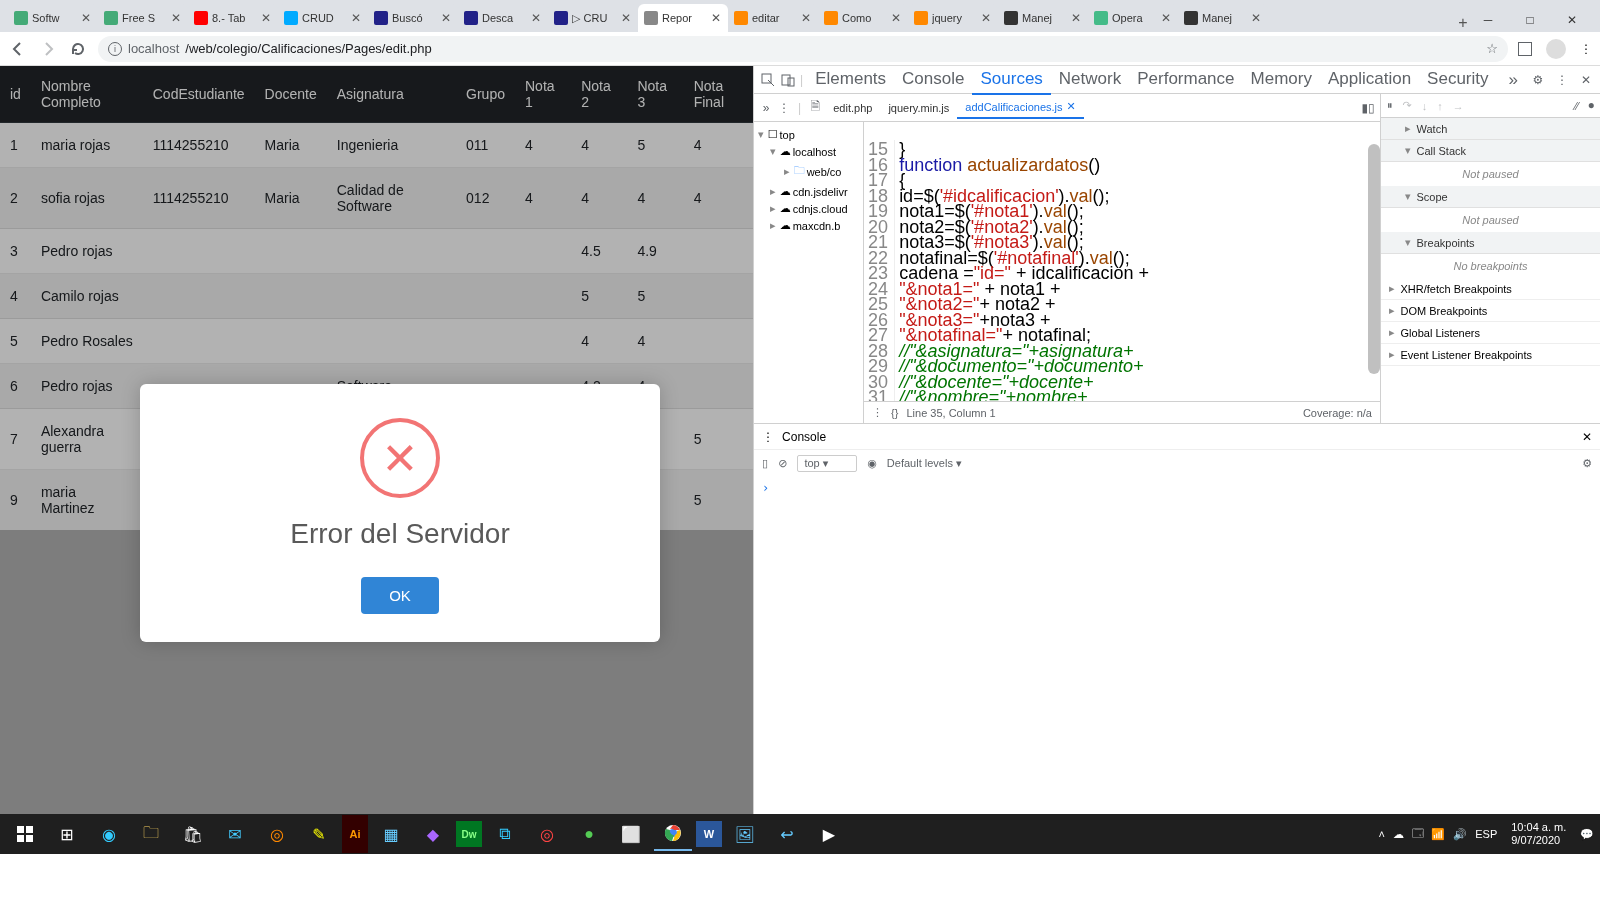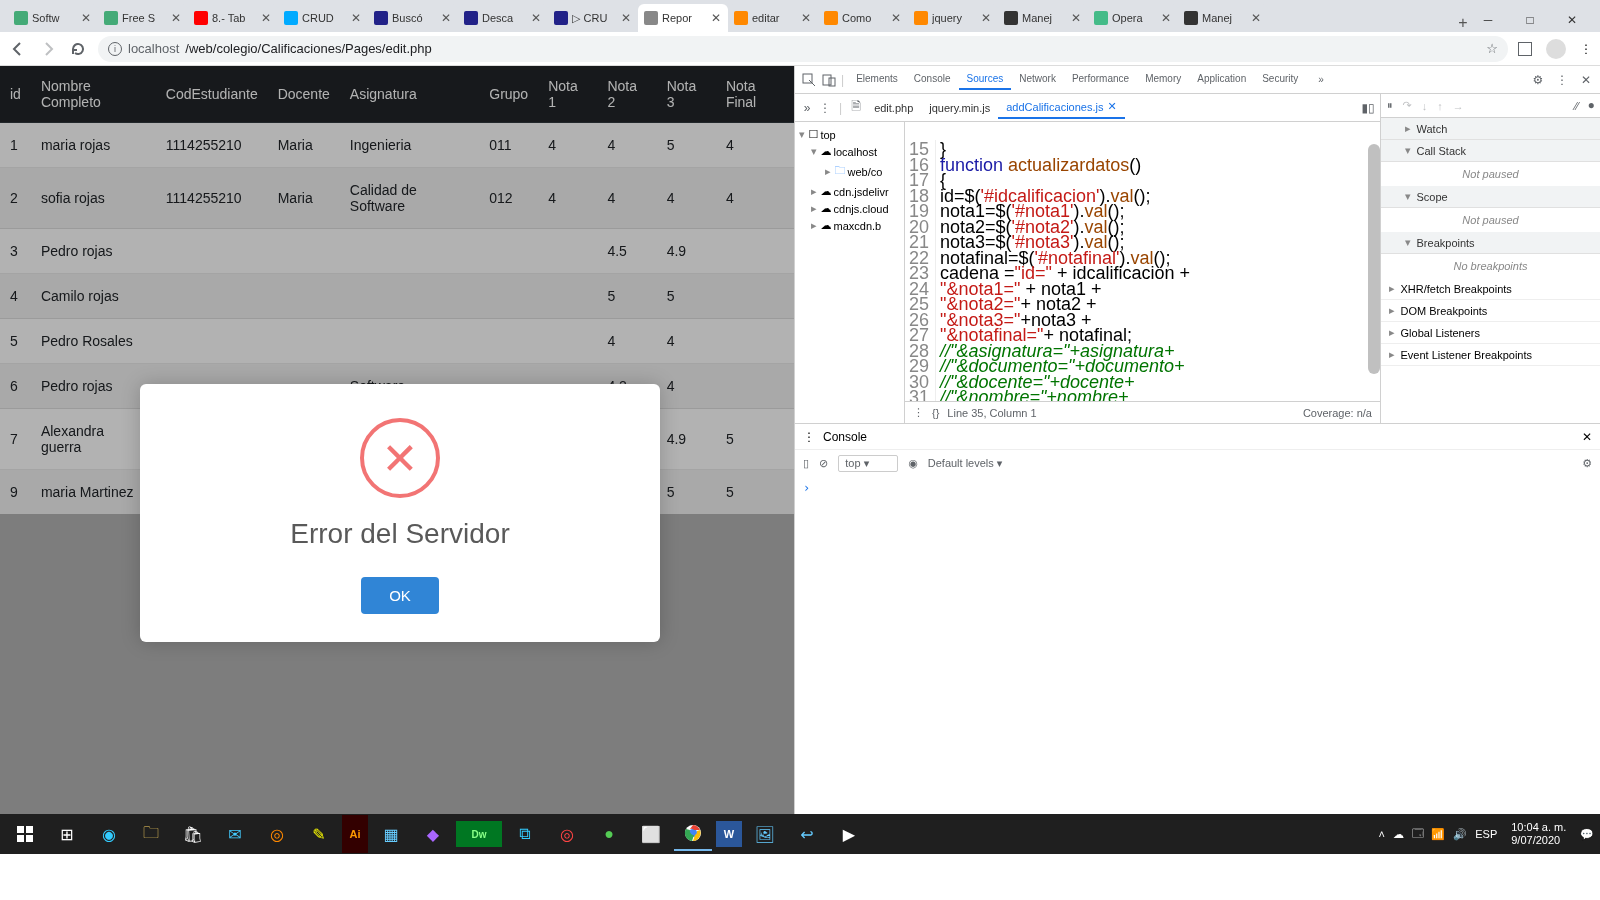--- a/index.html
+++ b/index.html
@@ -37,21 +37,21 @@
 
 .swal { position:absolute; left: 140px; top: 318px; width: 520px; background:#fff; border-radius:6px; z-index:10; padding: 34px 20px 28px; text-align:center; box-shadow:0 0 20px rgba(0,0,0,0.2); }
 .swal-icon { width: 80px; height:80px; border:4px solid #f27474; border-radius:50%; margin:0 auto 20px; display:flex; align-items:center; justify-content:center; }
 .swal-x { color:#f27474; font-size:44px; font-weight:300; }
 .swal-title { font-size: 28px; color:#595959; font-weight:500; margin-bottom: 27px; }
 .swal-ok { background:#3085d6; color:#fff; border:none; padding:10px 28px; border-radius:4px; font-size:15px; cursor:pointer; }
 
 
 .devtools { flex:1; display:flex; flex-direction:column; border-left:1px solid #d0d0d0; background:#fff; font-size:12px; }
 .dt-top { height: 28px; border-bottom:1px solid #d0d0d0; display:flex; align-items:center; padding:0 6px; gap:4px; }
-.dt-tab { padding: 4px 8px; color:#5f6368; cursor:pointer; font-size:10px; }
+.dt-tab { padding: 4px 8px; color:#5f6368; cursor:pointer; font-size:17px; }
 .dt-tab.active { color:#1a73e8; border-bottom:2px solid #1a73e8; }
 .dt-icon { width:16px; height:16px; display:flex; align-items:center; justify-content:center; color:#5f6368; }
 .dt-body { flex:1; display:flex; overflow:hidden; }
 .dt-left { width:110px; border-right:1px solid #d0d0d0; font-size:11px; padding:4px 2px; overflow:hidden; }
 .tree-item { display:flex; align-items:center; gap:2px; padding:2px 2px; white-space:nowrap; }
 .tree-child { padding-left: 14px; }
 .tree-gchild { padding-left: 28px; }
 .dt-mid { flex:1; display:flex; flex-direction:column; overflow:hidden; }
 .file-tabs { height:28px; border-bottom:1px solid #d0d0d0; display:flex; align-items:center; padding:0 4px; gap:2px; }
 .ft { padding:4px 8px; font-size:11px; color:#333; cursor:pointer; display:flex; gap:4px; align-items:center; }
@@ -518,21 +518,21 @@
   <div class="tb-icon">⊞</div>
   <div class="tb-icon" style="color:#3cf">◉</div>
   <div class="tb-icon" style="color:#f8d060">🗀</div>
   <div class="tb-icon">🛍</div>
   <div class="tb-icon" style="color:#4cf">✉</div>
   <div class="tb-icon" style="color:#f80">◎</div>
   <div class="tb-icon" style="color:#ff0">✎</div>
   <div class="tb-icon" style="background:#330000;color:#ff9a00;font-size:11px;font-weight:bold;width:26px;height:38px">Ai</div>
   <div class="tb-icon" style="color:#6cf">▦</div>
   <div class="tb-icon" style="color:#a6f">◆</div>
-  <div class="tb-icon" style="background:#072;color:#8f8;font-size:10px;font-weight:bold;width:46px;height:26px">Dw</div>
+  <div class="tb-icon" style="background:#072;color:#8f8;font-size:10px;font-weight:bold;width:26px;height:26px">Dw</div>
   <div class="tb-icon" style="color:#3cf">⧉</div>
   <div class="tb-icon" style="color:#f44">◎</div>
   <div class="tb-icon" style="color:#5c5">●</div>
   <div class="tb-icon" style="color:#f33">⬜</div>
   <div class="tb-icon" style="border-bottom:2px solid #76b9ed">
       <svg width="18" height="18" viewBox="0 0 18 18">
         <circle cx="9" cy="9" r="8" fill="#fff"></circle>
         <circle cx="9" cy="9" r="4" fill="#4285f4"></circle>
         <path d="M9 1 A8 8 0 0 1 16 6 L10 6 A4 4 0 0 0 6 5 Z" fill="#ea4335"></path>
         <path d="M2 5 A8 8 0 0 0 8 17 L10 11 A4 4 0 0 1 6 6 Z" fill="#34a853"></path>

